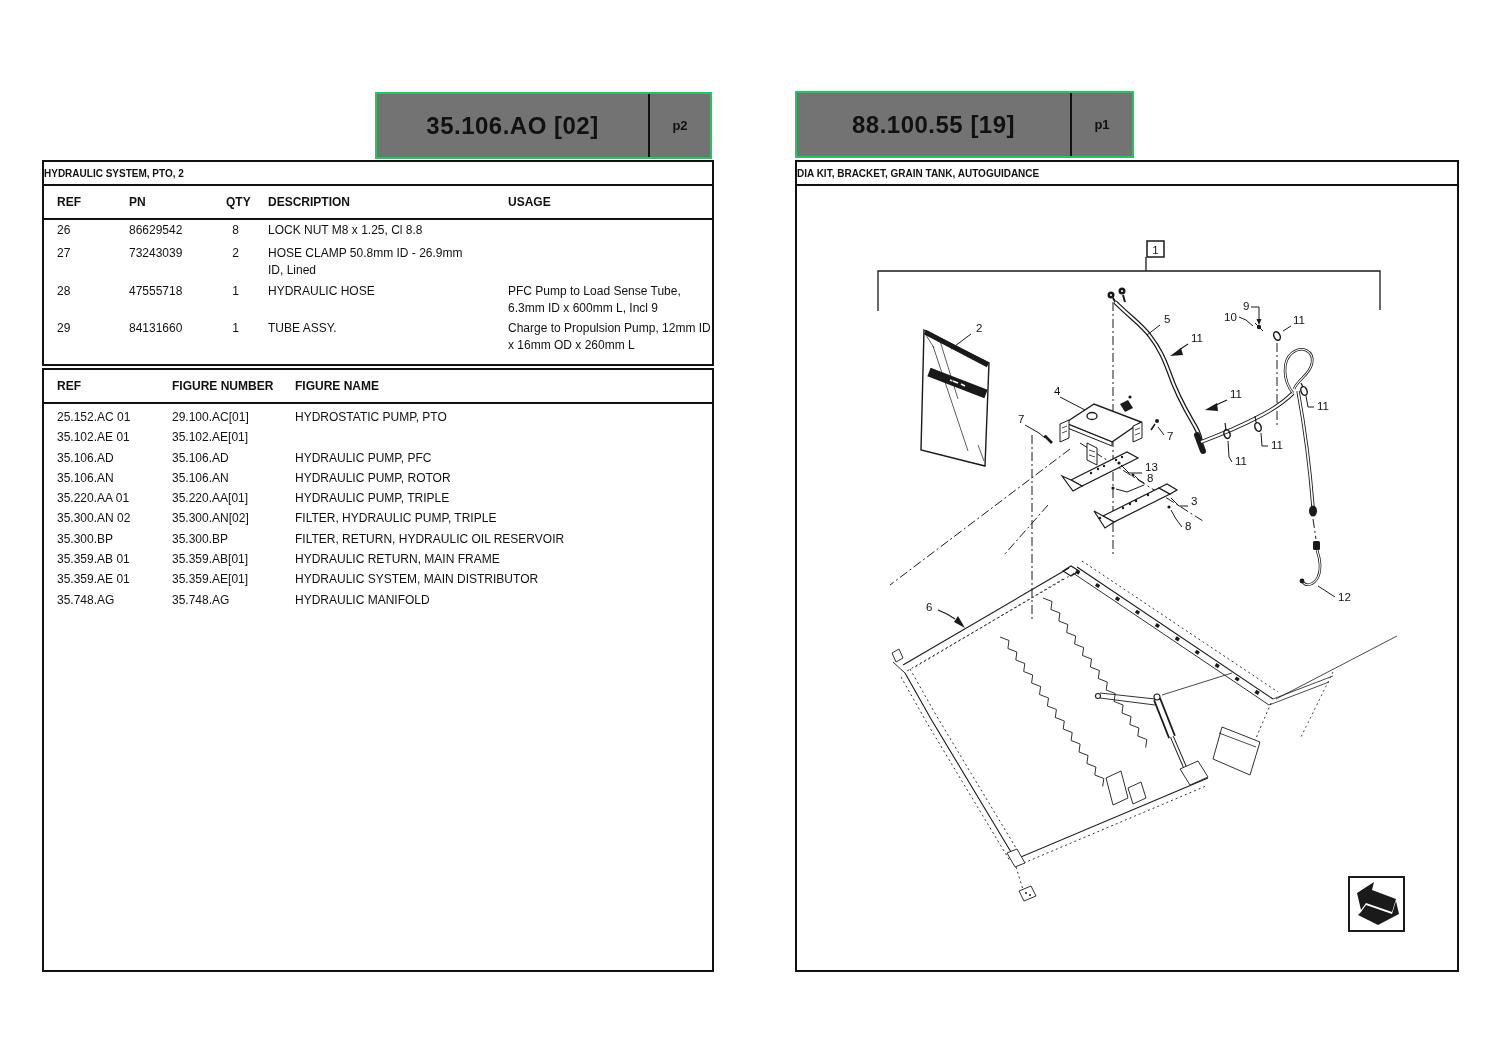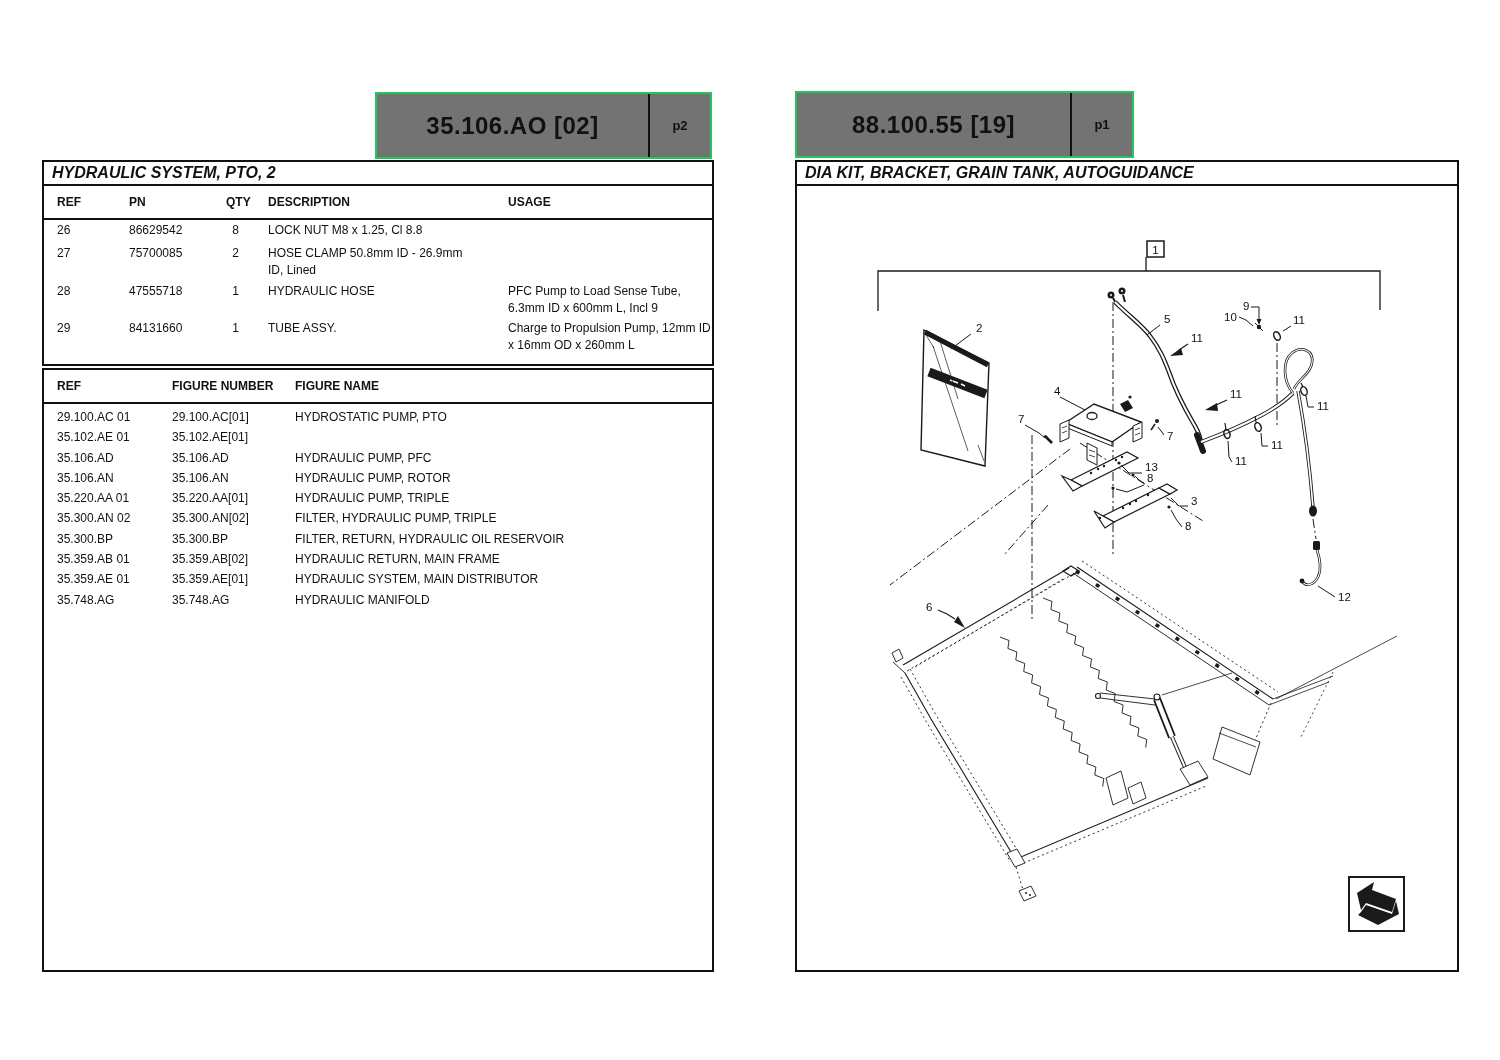--- a/index.html
+++ b/index.html
@@ -6,21 +6,21 @@
   #canvas{position:relative;width:1500px;height:1060px;background:#fff;overflow:hidden;
           font-family:"Liberation Sans","DejaVu Sans",sans-serif;color:#111;}
   .abs{position:absolute;}
   .hdr-box{border:2px solid #22c55e;display:flex;background:#737373;}
   .hdr-main{flex:1;display:flex;align-items:center;justify-content:center;
             font-weight:bold;font-size:24px;letter-spacing:0.5px;}
   .hdr-page{width:60px;border-left:2px solid #111;display:flex;align-items:center;
             justify-content:center;font-weight:bold;font-size:13px;}
   .page-box{border:2px solid #111;background:#fff;}
   .title-bar{height:22px;border-bottom:2px solid #111;display:flex;align-items:center;
-             padding-left:8px;font-weight:bold;font-size:16px;font-style:italic;}
+             padding-left:0;font-weight:bold;font-size:10px;}
   .pt-header,.pt-row{display:grid;grid-template-columns:72px 97px 42px 220px 1fr;
                      padding-left:13px;font-size:12px;line-height:17px;}
   .pt-header{font-weight:bold;position:absolute;left:0;right:0;top:32px;}
   .hdr-rule{position:absolute;left:0;right:0;top:56px;border-top:2px solid #111;}
   .c-qty{text-align:right;padding-right:29px;}
   .c-desc{width:205px;}
   .c-usage{padding-left:20px;}
   .ft-header,.ft-row{display:grid;grid-template-columns:115px 123px 1fr;
                      padding-left:13px;font-size:12px;}
   .ft-header{font-weight:bold;position:absolute;left:0;right:0;top:9px;}
@@ -59,21 +59,21 @@
 
     <div class="pt-row abs" style="left:0;right:0;top:60px;">
       <span>26</span>
       <span>86629542</span>
       <span class="c-qty">8</span>
       <span class="c-desc">LOCK NUT M8 x 1.25, Cl 8.8</span>
       <span class="c-usage c-desc"></span>
     </div>
     <div class="pt-row abs" style="left:0;right:4px;top:83px;">
       <span>27</span>
-      <span>75700085</span>
+      <span>73243039</span>
       <span class="c-qty">2</span>
       <span class="c-desc">HOSE CLAMP 50.8mm ID - 26.9mm ID, Lined</span>
       <span class="c-usage c-desc"></span>
     </div>
     <div class="pt-row abs" style="left:0;right:0;top:121px;">
       <span>28</span>
       <span>47555718</span>
       <span class="c-qty">1</span>
       <span class="c-desc">HYDRAULIC HOSE</span>
       <span class="c-usage c-desc">PFC Pump to Load Sense Tube, 6.3mm ID x 600mm L, Incl 9</span>
@@ -89,21 +89,21 @@
 
   <div class="abs page-box" style="left:42px;top:368px;width:668px;height:600px;">
     <div class="ft-header">
       <span>REF</span>
       <span>FIGURE NUMBER</span>
       <span>FIGURE NAME</span>
     </div>
     <div class="ft-rule"></div>
     <div class="abs" style="left:0;right:0;top:37px;">
       <div class="ft-row">
-        <span>29.100.AC 01</span>
+        <span>25.152.AC 01</span>
         <span>29.100.AC[01]</span>
         <span>HYDROSTATIC PUMP, PTO</span>
       </div>
       <div class="ft-row">
         <span>35.102.AE 01</span>
         <span>35.102.AE[01]</span>
       </div>
       <div class="ft-row">
         <span>35.106.AD</span>
         <span>35.106.AD</span>
@@ -124,21 +124,21 @@
         <span>35.300.AN[02]</span>
         <span>FILTER, HYDRAULIC PUMP, TRIPLE</span>
       </div>
       <div class="ft-row">
         <span>35.300.BP</span>
         <span>35.300.BP</span>
         <span>FILTER, RETURN, HYDRAULIC OIL RESERVOIR</span>
       </div>
       <div class="ft-row">
         <span>35.359.AB 01</span>
-        <span>35.359.AB[02]</span>
+        <span>35.359.AB[01]</span>
         <span>HYDRAULIC RETURN, MAIN FRAME</span>
       </div>
       <div class="ft-row">
         <span>35.359.AE 01</span>
         <span>35.359.AE[01]</span>
         <span>HYDRAULIC SYSTEM, MAIN DISTRIBUTOR</span>
       </div>
       <div class="ft-row">
         <span>35.748.AG</span>
         <span>35.748.AG</span>

